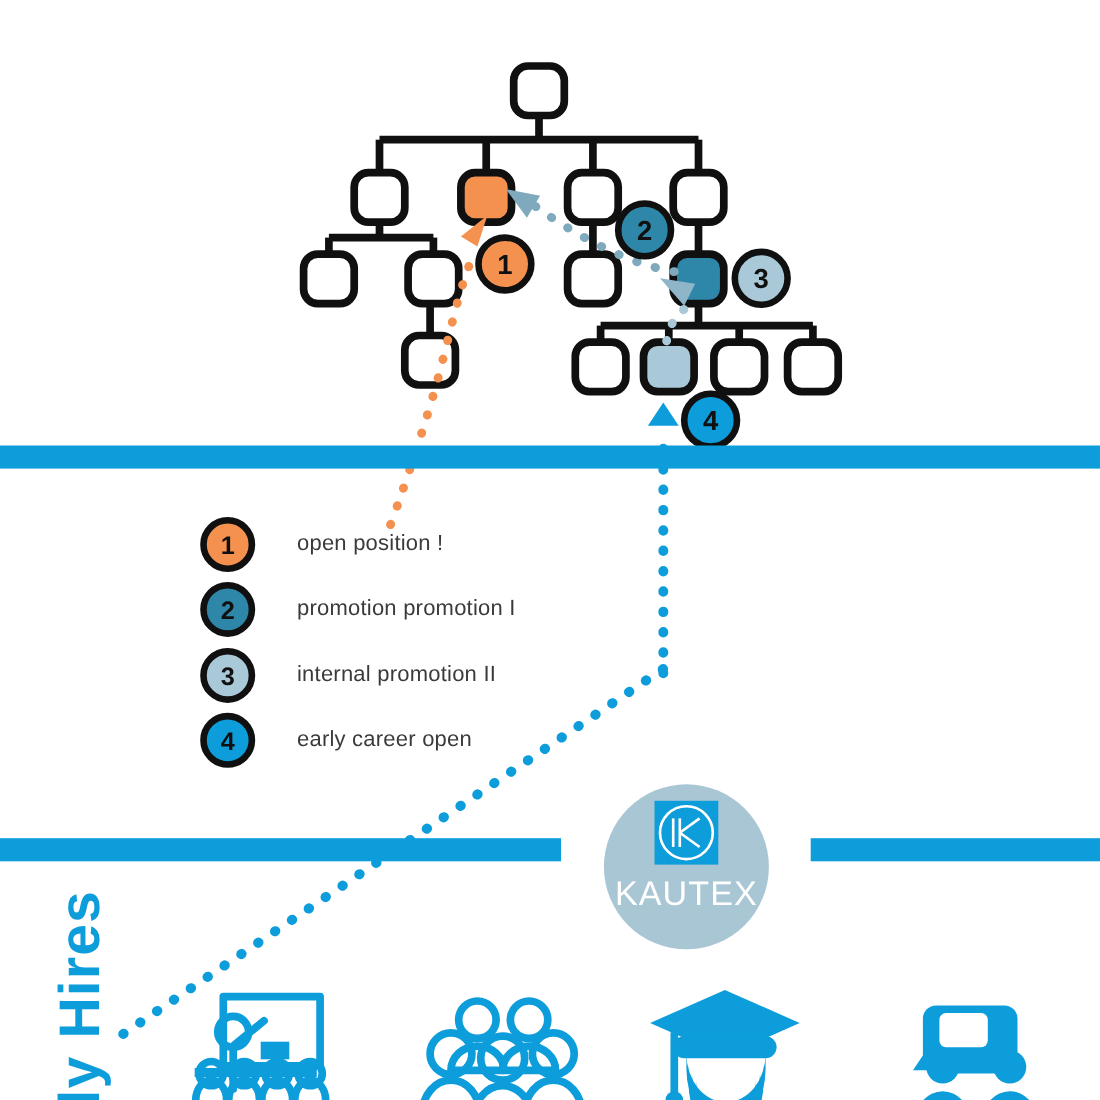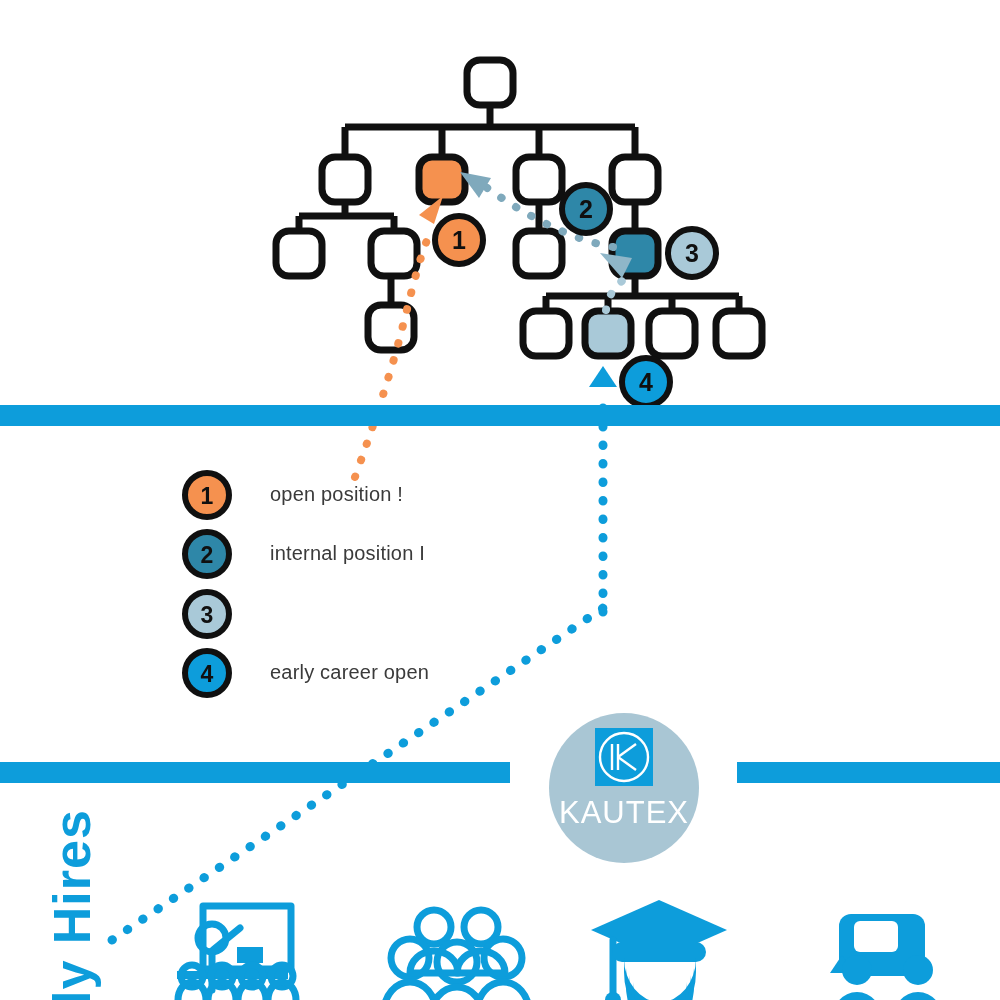--- a/index.html
+++ b/index.html
@@ -199,20 +199,23 @@
       <path d="M918,992 a26,30 0 0 1 26,30 L892,1022 a26,30 0 0 1 26,-30 Z" fill="#0D9DDB"></path>
     </g>
 
   </svg>
 
   <div class="legend">
     <div class="legend-row" style="left:270px;top:483px;">
       <span class="legend-label">open position !</span>
     </div>
     <div class="legend-row" style="left:270px;top:542px;">
-      <span class="legend-label">internal position I</span>
+      <span class="legend-label">promotion promotion I</span>
+    </div>
+    <div class="legend-row" style="left:270px;top:602px;">
+      <span class="legend-label">internal promotion II</span>
     </div>
     <div class="legend-row" style="left:270px;top:661px;">
       <span class="legend-label">early career open</span>
     </div>
   </div>
 
 </div>
 
 </body></html>

